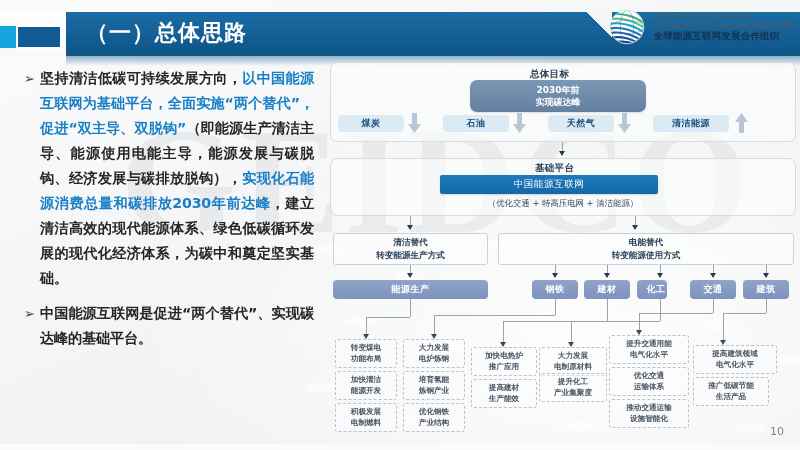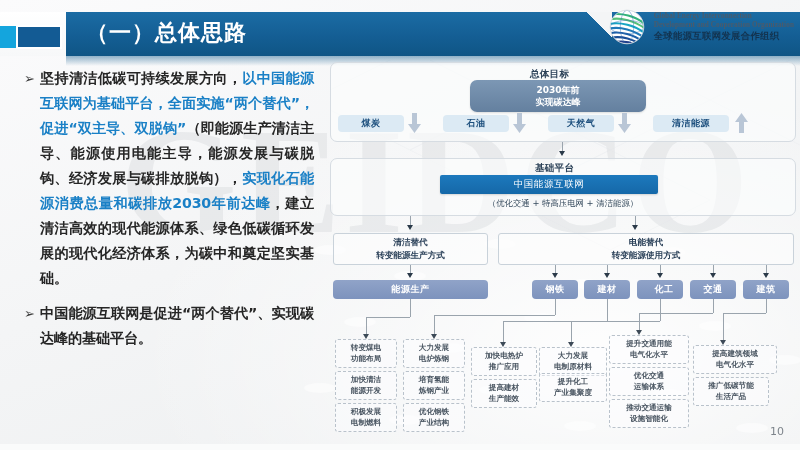--- a/index.html
+++ b/index.html
@@ -328,21 +328,21 @@
     <div class="ln ln-v" style="left:330px; top:207px; height:10px;"></div>
     <div class="tri tri-dark" style="left:327px; top:215px;"></div>
     <div class="ln ln-v" style="left:383px; top:207px; height:10px;"></div>
     <div class="tri tri-dark" style="left:380px; top:215px;"></div>
     <div class="ln ln-v" style="left:436px; top:207px; height:10px;"></div>
     <div class="tri tri-dark" style="left:433px; top:215px;"></div>
 
     <div class="sector" style="left:3px; top:222px; width:155px;">能源生产</div>
     <div class="sector" style="left:202px; top:222px; width:46px;">钢铁</div>
     <div class="sector" style="left:254px; top:222px; width:46px;">建材</div>
-    <div class="sector" style="left:307px; top:222px; width:46px;padding-left:8px;">化工</div>
+    <div class="sector" style="left:307px; top:222px; width:30px;padding-left:8px;">化工</div>
     <div class="sector" style="left:360px; top:222px; width:46px;">交通</div>
     <div class="sector" style="left:413px; top:222px; width:46px;">建筑</div>
 
     <div class="ln ln-v" style="left:80px; top:241px; height:18px;"></div>
     <div class="ln ln-h" style="left:36px; top:259px; width:44px;"></div>
     <div class="ln ln-v" style="left:36px; top:259px; height:19px;"></div>
     <div class="tri" style="left:33px; top:276px;"></div>
 
     <div class="ln ln-v" style="left:225px; top:241px; height:16px;"></div>
     <div class="ln ln-h" style="left:104px; top:257px; width:121px;"></div>

